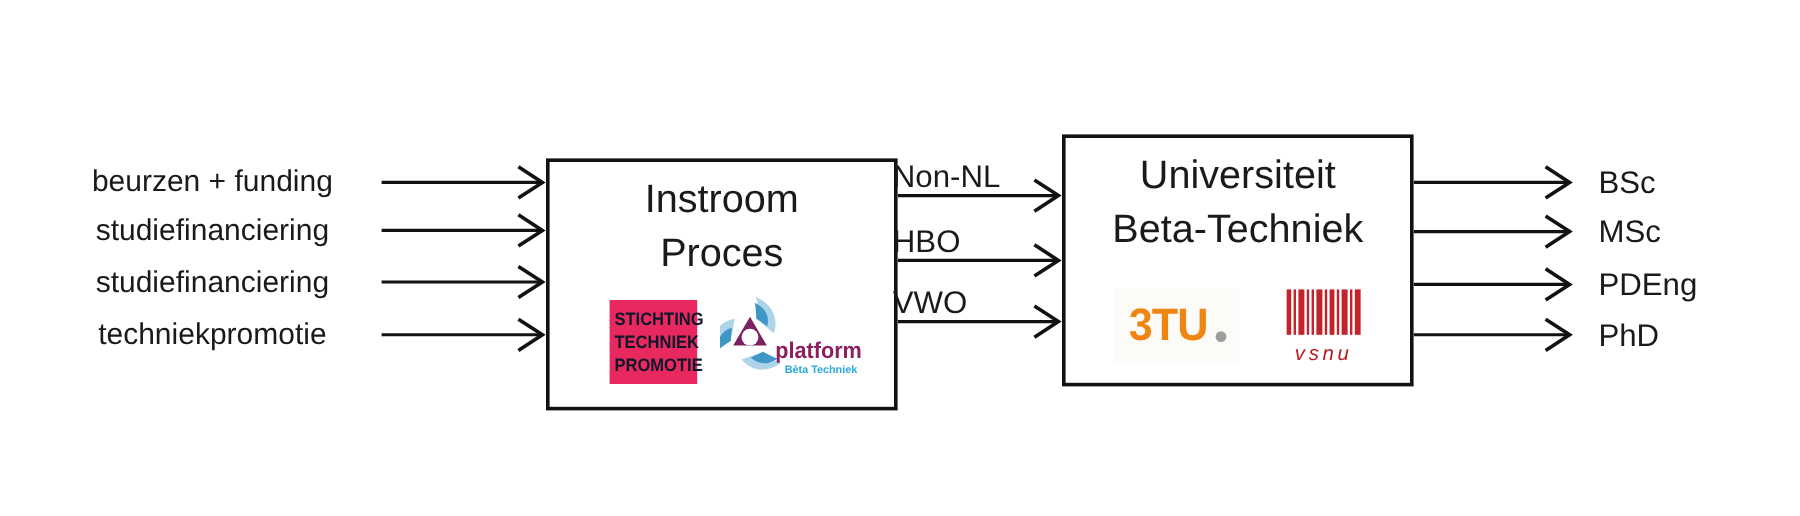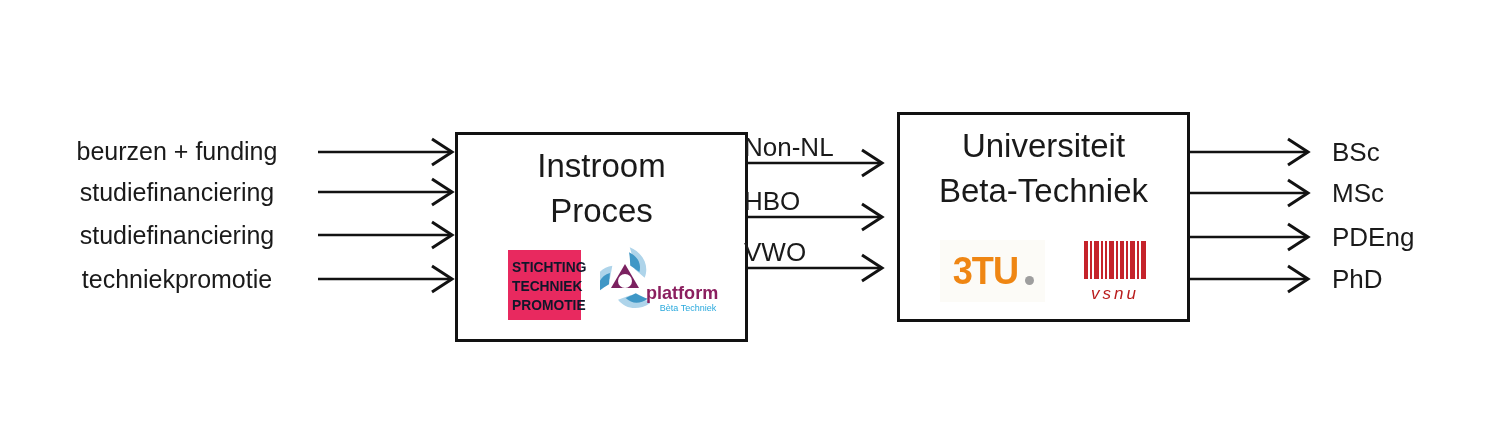--- a/index.html
+++ b/index.html
@@ -18,42 +18,42 @@
   .label{position:absolute;white-space:nowrap;color:#1a1a1a;}
   .input-label{left:52px;width:250px;text-align:center;font-size:25px;line-height:32px;}
   .channel-label{left:744px;width:124px;text-align:left;font-size:26px;line-height:30px;}
   .output-label{left:1332px;width:160px;text-align:left;font-size:26px;line-height:32px;}
 
   .box{
     position:absolute;top:112px;width:293px;height:210px;
     border:3px solid #121212;background:#ffffff;box-sizing:border-box;
   }
   .process-box{left:455px;margin-top:20px;}
-  .university-box{left:885px;margin-left:12px;}
+  .university-box{left:885px;}
   .box-title{
     position:absolute;left:0;right:0;top:8px;
     text-align:center;font-size:33px;line-height:45px;color:#1a1a1a;
   }
 
   
   .stp-logo{
     position:absolute;left:50px;top:115px;width:73px;height:70px;
     background:#e8295f;color:#0f172a;
     font-weight:bold;font-size:15px;line-height:19px;
     padding-top:7px;padding-left:4px;box-sizing:border-box;
     letter-spacing:0px;
   }
   .stp-logo .stp-line{transform:scaleX(.92);transform-origin:left;}
 
   
   .platform-logo{position:absolute;left:142px;top:112px;width:120px;height:70px;}
   .platform-pinwheel{position:absolute;left:0;top:0;}
   .platform-text{position:absolute;left:46px;top:36px;text-align:left;}
   .platform-name{font-size:19px;line-height:20px;color:#8b1f5f;font-weight:bold;transform:scaleX(.95);transform-origin:left;}
-  .platform-sub{font-size:9px;line-height:10px;color:#2aa9dd;font-weight:normal;padding-left:8px;text-align:center;}
+  .platform-sub{font-size:9px;line-height:10px;color:#2aa9dd;font-weight:bold;padding-left:8px;}
 
   
   .tu-logo{
     position:absolute;left:40px;top:125px;width:105px;height:62px;
     background:#fcfbf7;display:flex;align-items:center;justify-content:center;
   }
   .tu-text{font-size:38px;font-weight:bold;color:#ef8613;letter-spacing:-1px;transform:scaleX(.95);}
   .tu-dot{display:inline-block;width:9px;height:9px;border-radius:50%;background:#9e9e9e;margin-left:6px;margin-top:18px;}
 
   

